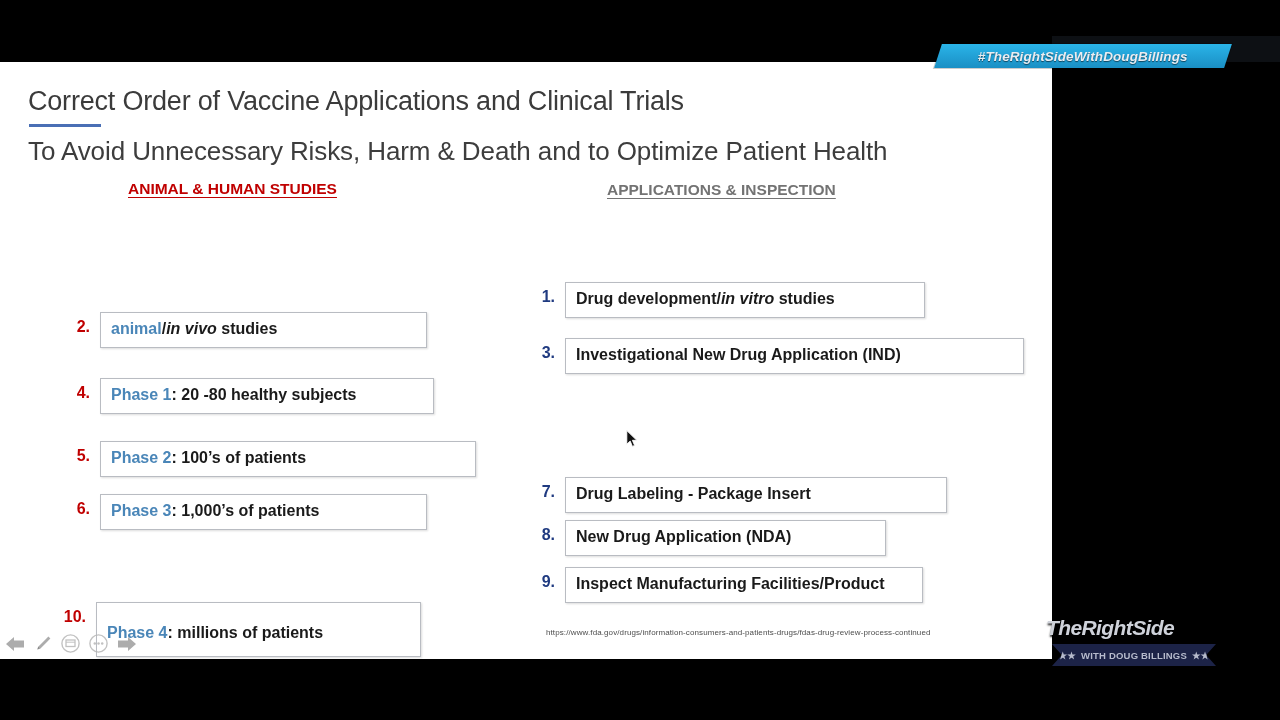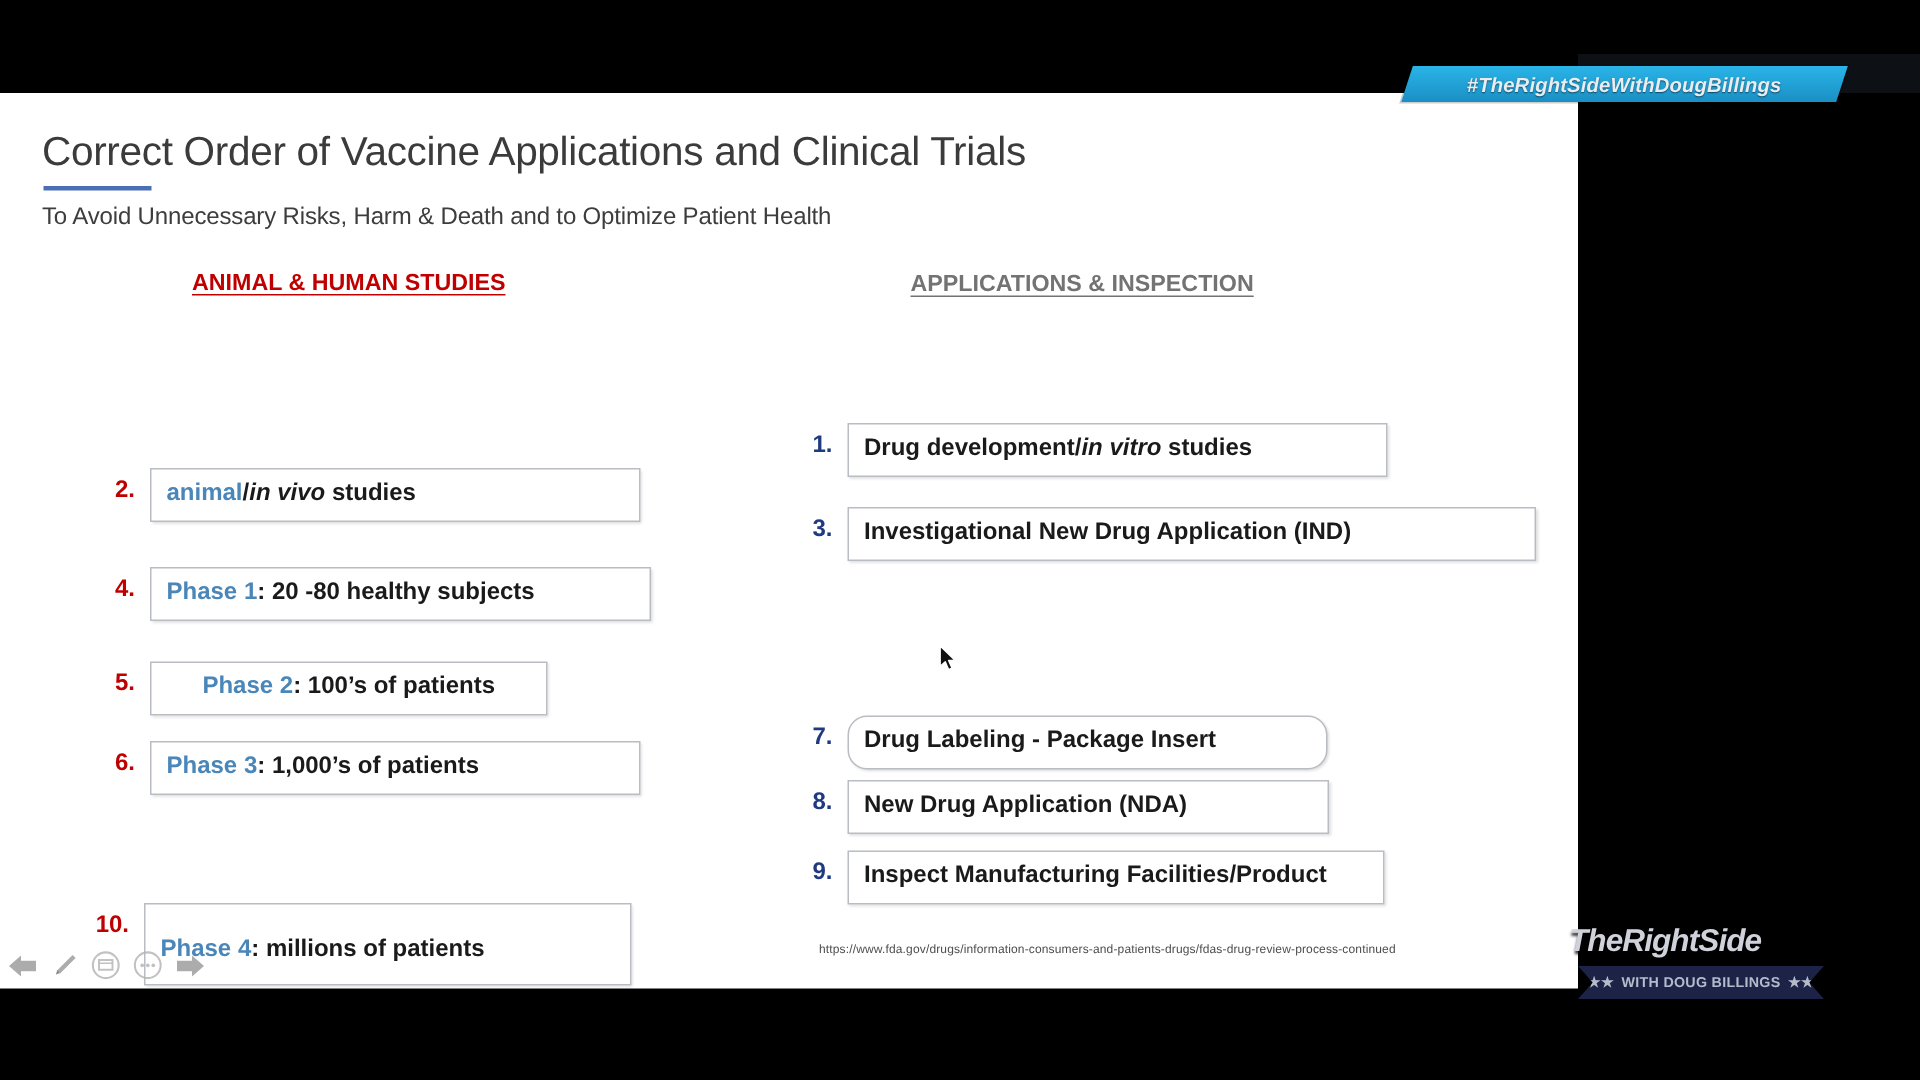--- a/index.html
+++ b/index.html
@@ -45,21 +45,21 @@
     left: 29px;
     top: 62px;
     width: 72px;
     height: 3px;
     background: #4a6fb5;
   }
   .slide-subtitle {
     position: absolute;
     left: 28px;
     top: 74px;
-    font-size: 16px;
+    font-size: 26px;
     font-weight: 400;
     color: #3d3d3d;
     letter-spacing: -0.1px;
     white-space: nowrap;
   }
 
   
   .col-head {
     position: absolute;
     font-size: 15.5px;
@@ -103,33 +103,33 @@
   .box .phase { color: #4a86b8; }
   .box .ital  { font-style: italic; }
   .box .line2 { display: block; margin-top: 4px; }
 
   
   .r-2  { left: 56px;  top: 250px; }
   .r-2  .box { width: 327px; }
   .r-4  { left: 56px;  top: 316px; }
   .r-4  .box { width: 334px; }
   .r-5  { left: 56px;  top: 379px; }
-  .r-5  .box { width: 265px; text-align: center; }
+  .r-5  .box { width: 376px; }
   .r-6  { left: 56px;  top: 432px; }
   .r-6  .box { width: 327px; }
   .r-10 { left: 52px;  top: 540px; }
   .r-10 .box { width: 325px; padding-top: 18px; padding-bottom: 10px; }
 
   
   .r-1  { left: 521px; top: 220px; }
   .r-1  .box { width: 360px; }
   .r-3  { left: 521px; top: 276px; }
   .r-3  .box { width: 459px; }
   .r-7  { left: 521px; top: 415px; }
-  .r-7  .box { width: 320px; border-radius: 13px; }
+  .r-7  .box { width: 382px; }
   .r-8  { left: 521px; top: 458px; }
   .r-8  .box { width: 321px; }
   .r-9  { left: 521px; top: 505px; }
   .r-9  .box { width: 358px; }
 
   .source-url {
     position: absolute;
     left: 546px;
     top: 566px;
     font-size: 8px;

